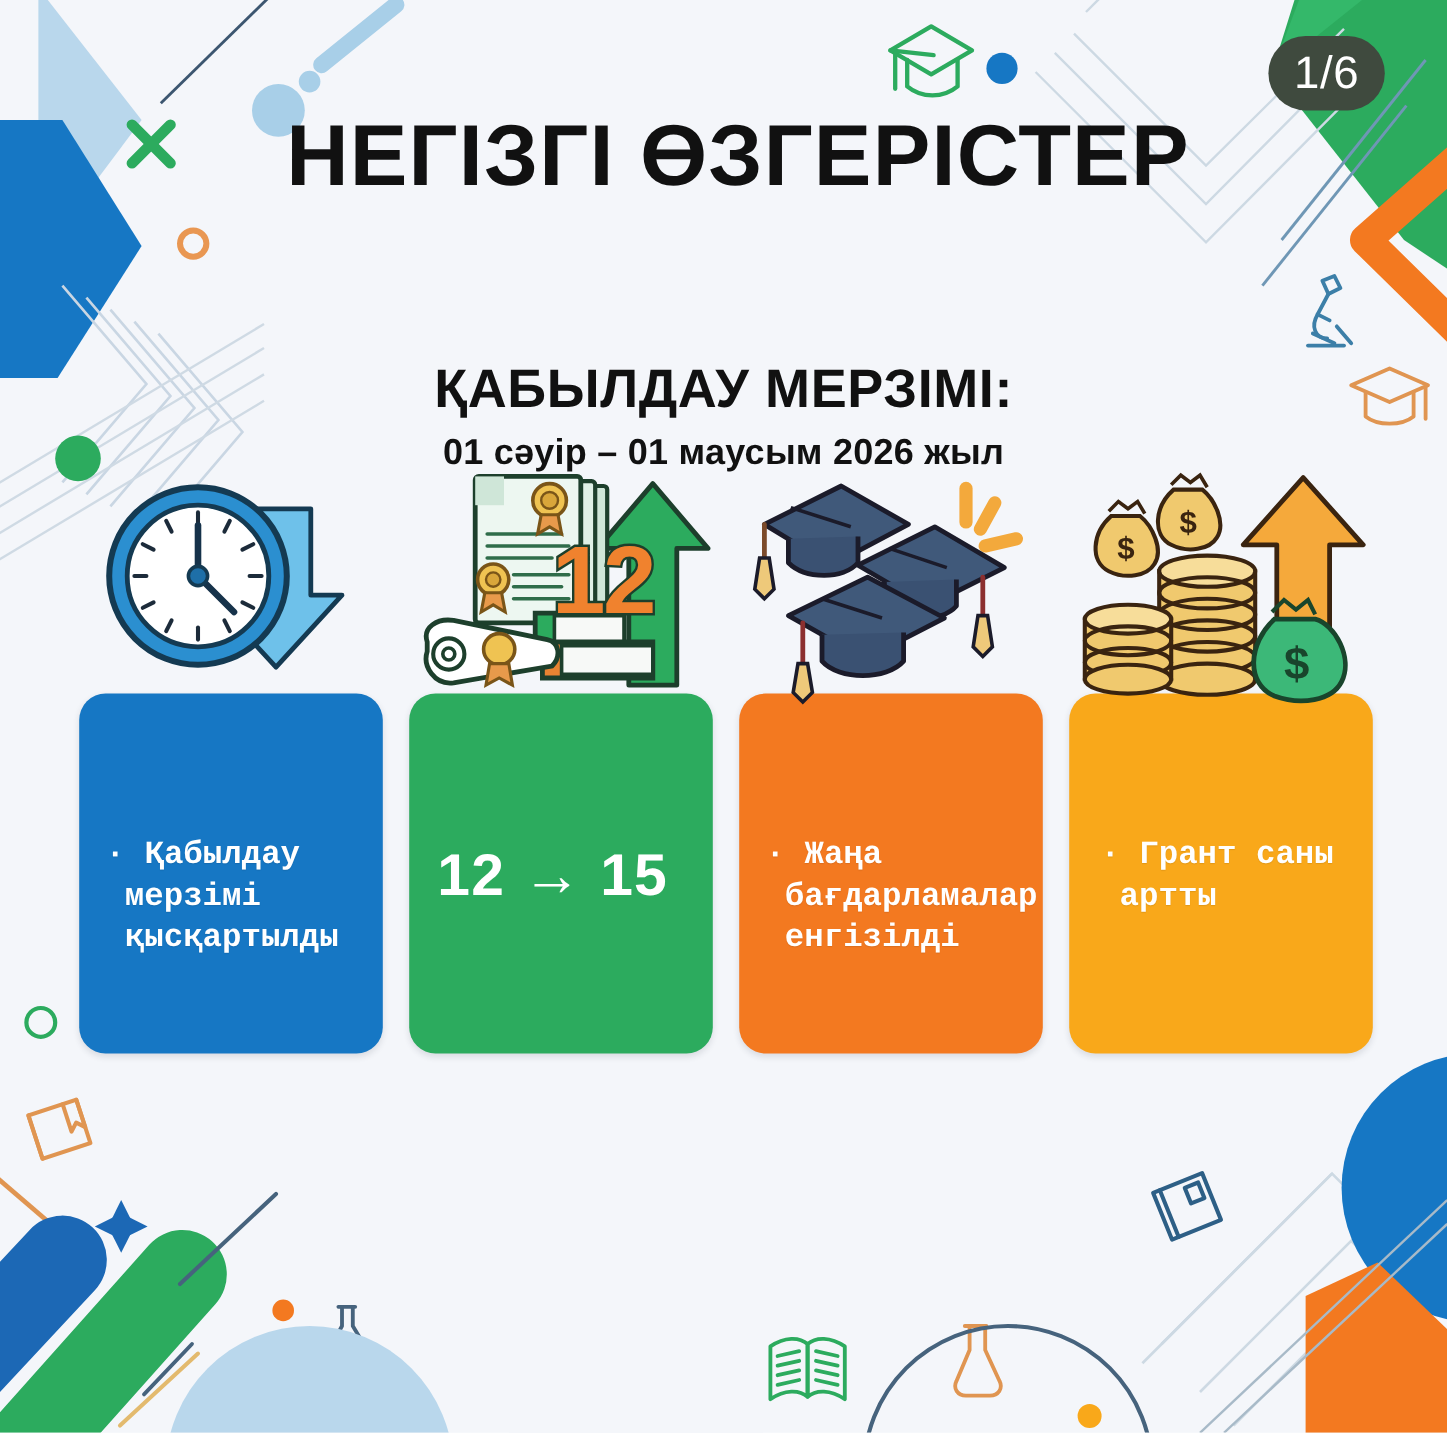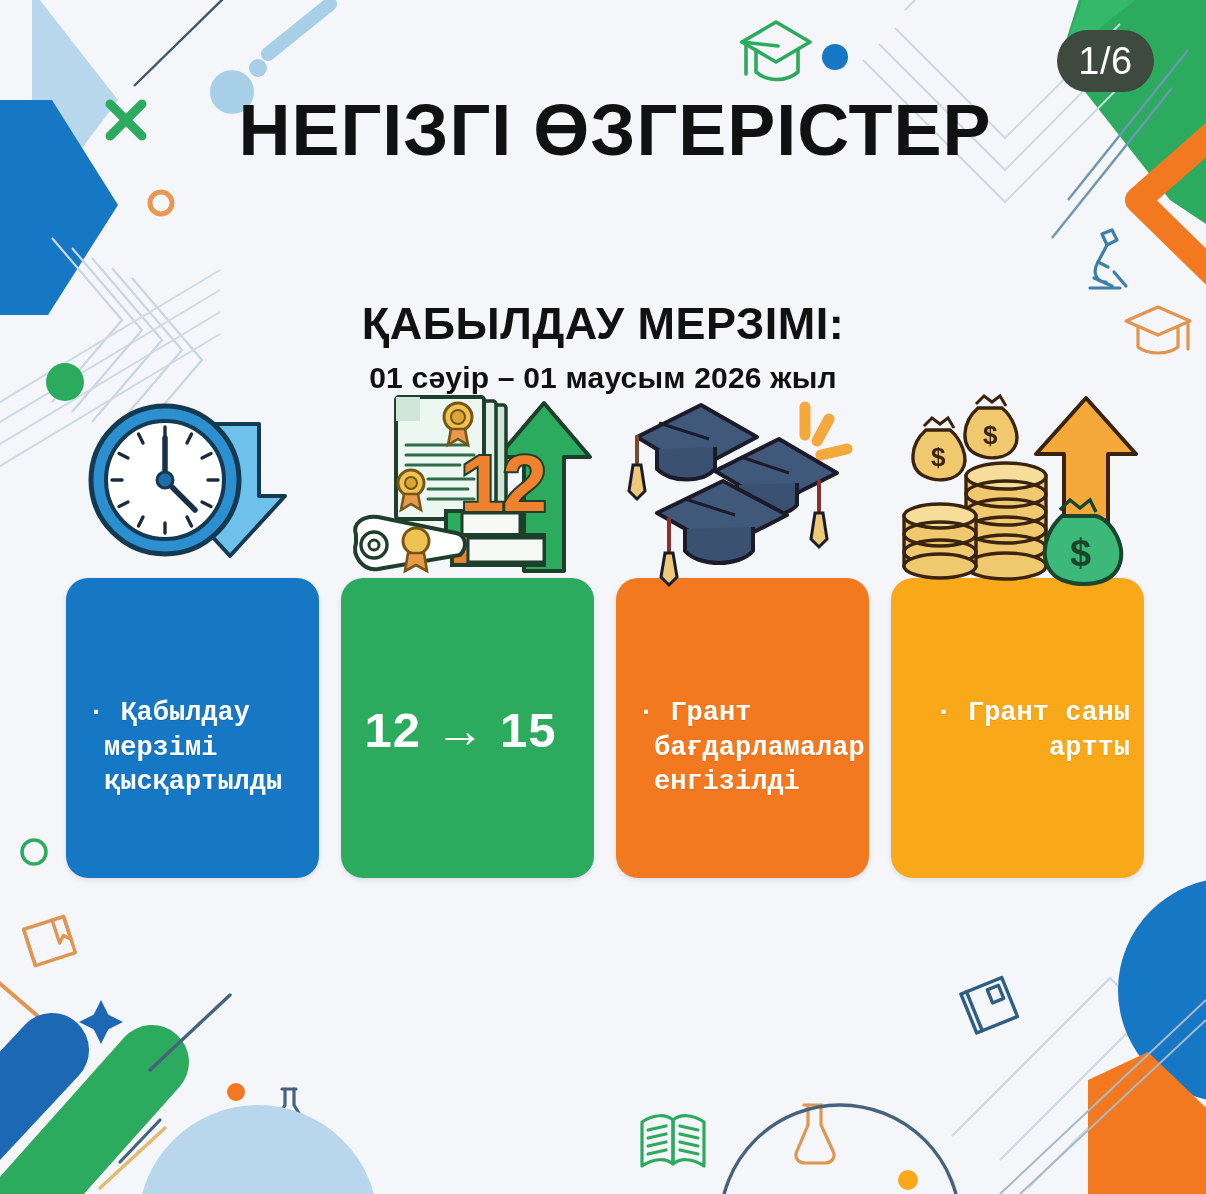--- a/index.html
+++ b/index.html
@@ -129,21 +129,21 @@
     font-family: Liberation Mono, monospace;
   }
   .card-metric {
     margin-top: 6px;
     font-size: 49px;
     font-weight: bold;
     letter-spacing: 1px;
     text-align: center;
     padding-right: 22px;
   }
-  .card-4 .card-body { left: 26px; text-align: right; }
+  .card-4 .card-body { left: 26px; }
 </style>
 </head>
 <body>
 
 <div class="poster">
 
   <div class="bg-layer">
     <svg class="bg-svg" viewBox="0 0 1206 1194" xmlns="http://www.w3.org/2000/svg">
       <rect x="0" y="0" width="1206" height="1194" fill="#f4f6fa"></rect>
 
@@ -435,21 +435,21 @@
           <g>
             <path d="M 34,120 L 100,88 L 164,122 L 98,156 Z" fill="#40597a" stroke="#1b1b2a" stroke-width="4" stroke-linejoin="round"></path>
             <path d="M 62,136 L 62,158 C 76,174 116,174 130,158 L 130,134" fill="#3a5172" stroke="#1b1b2a" stroke-width="4" stroke-linejoin="round"></path>
             <path d="M 46,126 L 46,160" stroke="#8c2f2f" stroke-width="4" stroke-linecap="round" fill="none"></path>
             <path d="M 42,160 L 50,160 L 54,184 L 46,192 L 38,184 Z" fill="#eec97a" stroke="#1b1b2a" stroke-width="3"></path>
             <path d="M 62,106 L 112,122" stroke="#1b1b2a" stroke-width="3" fill="none"></path>
           </g>
         </svg>
       </div>
       <div class="card-body">
-        <div class="card-text">· Грант бағдарламалар енгізілді</div>
+        <div class="card-text">· Жаңа бағдарламалар енгізілді</div>
       </div>
     </div>
 
     <div class="card card-4" style="background:#f9a81a">
       <div class="card-icon">
         <svg width="240" height="190" viewBox="0 0 240 190">
 
           <path d="M 166,188 L 166,66 L 138,66 L 188,10 L 238,66 L 210,66 L 210,188 Z" fill="#f5a93b" stroke="#3a2410" stroke-width="4" stroke-linejoin="round"></path>
 
           <g>

